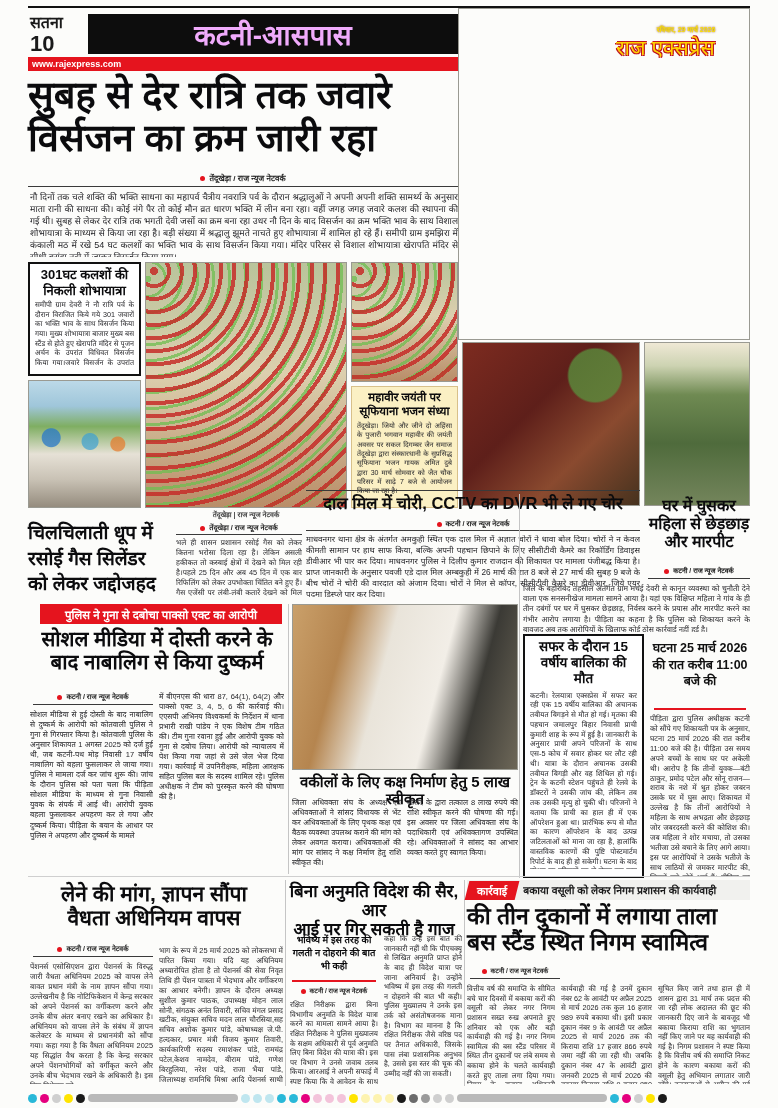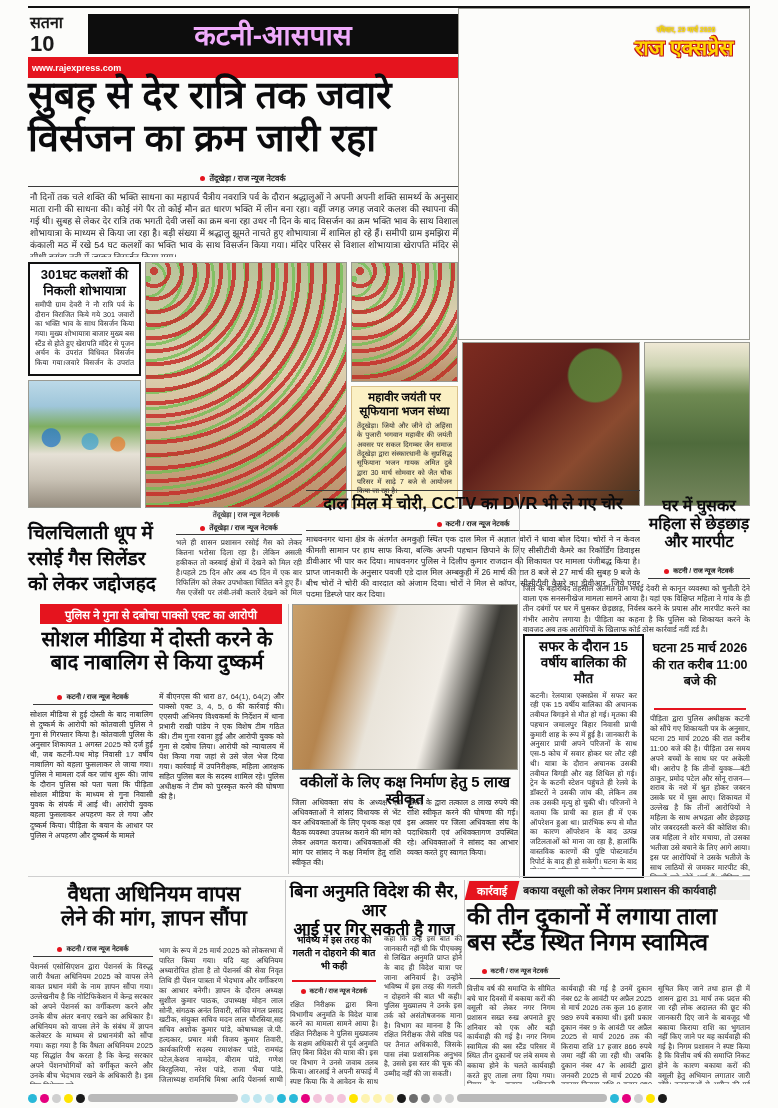--- a/index.html
+++ b/index.html
@@ -53,27 +53,27 @@
 
   <div class="abs" style="left:28px;top:6px;width:722px;height:2px;background:#111;"></div>
 
   <div class="abs" style="left:30px;top:11px;width:58px;">
     <div style="font-size:16px;font-weight:bold;">सतना</div>
     <div style="font-size:22px;font-weight:bold;line-height:1;">10</div>
   </div>
   <div class="abs" style="left:88px;top:14px;width:370px;height:40px;background:#0d0d0d;display:flex;align-items:center;justify-content:center;">
     <span style="color:#f0abfc;font-size:28px;font-weight:bold;">कटनी-आसपास</span>
   </div>
-  <div class="abs" style="left:28px;top:57px;width:430px;height:21px;background:#e5141e;display:flex;align-items:center;">
+  <div class="abs" style="left:28px;top:57px;width:430px;height:14px;background:#e5141e;display:flex;align-items:center;">
     <span style="color:#fff;font-size:9px;font-weight:bold;padding-left:4px;">www.rajexpress.com</span>
   </div>
 
   <div class="photo ph-main" style="left:458px;top:8px;width:292px;height:332px;"></div>
   <div class="abs" style="left:622px;top:25px;width:128px;text-align:center;font-size:7px;font-weight:bold;color:#ffe400;text-shadow:0 0 2px #6b2a00;">रविवार, 29 मार्च 2026</div>
-  <div class="abs" style="left:616px;top:33px;width:136px;text-align:center;font-size:21px;font-weight:bold;color:#ffd400;text-shadow:1px 1px 0 #c0131b, -1px 1px 0 #c0131b, 1px -1px 0 #c0131b;">राज एक्सप्रेस</div>
+  <div class="abs" style="left:616px;top:33px;width:136px;text-align:left;font-size:21px;font-weight:normal;color:#ffd400;text-shadow:1px 1px 0 #c0131b, -1px 1px 0 #c0131b, 1px -1px 0 #c0131b;">राज एक्सप्रेस</div>
 
   <div class="abs headline" style="left:28px;top:74px;width:430px;font-size:38px;">
     <div>सुबह से देर रात्रि तक जवारे</div>
     <div>विर्सजन का क्रम जारी रहा</div>
   </div>
   <div class="abs byline" style="left:28px;top:172px;width:430px;">
     <span class="dot"></span><span>तेंदूखेड़ा / राज न्यूज नेटवर्क</span>
   </div>
   <div class="rule" style="left:28px;top:186px;width:430px;"></div>
   <div class="abs just" style="left:30px;top:191px;width:428px;height:66px;font-size:9px;">नौ दिनों तक चले शक्ति की भक्ति साधना का महापर्व चैत्रीय नवरात्रि पर्व के दौरान श्रद्धालुओं ने अपनी अपनी शक्ति सामर्थ्य के अनुसार माता रानी की साधना की। कोई नंगे पैर तो कोई मौन व्रत धारण भक्ति में लीन बना रहा। वहीं जगह जगह जवारे कलश की स्थापना की गई थी। सुबह से लेकर देर रात्रि तक भगती देवी जसों का क्रम बना रहा उधर नौ दिन के बाद विसर्जन का क्रम भक्ति भाव के साथ विशाल शोभायात्रा के माध्यम से किया जा रहा है। बड़ी संख्या में श्रद्धालु झूमते नाचते हुए शोभायात्रा में शामिल हो रहे हैं। समीपी ग्राम इमझिरा में कंकाली मठ में रखे 54 घट कलशों का भक्ति भाव के साथ विसर्जन किया गया। मंदिर परिसर से विशाल शोभायात्रा खेरापति मंदिर से सीधी बरांझ नदी में जाकर विसर्जन किया गया।</div>
@@ -146,22 +146,22 @@
 
   <div class="vrule" style="left:288px;top:604px;height:270px;"></div>
   <div class="photo ph-men" style="left:292px;top:604px;width:226px;height:166px;"></div>
   <div class="abs headline" style="left:292px;top:774px;width:226px;text-align:center;font-size:15px;">वकीलों के लिए कक्ष निर्माण हेतु 5 लाख स्वीकृत</div>
   <div class="abs just" style="left:292px;top:798px;width:109px;height:74px;font-size:7.5px;">जिला अधिवक्ता संघ के अध्यक्ष एवं अधिवक्ताओं ने सांसद विधायक से भेंट कर अधिवक्ताओं के लिए पृथक कक्ष एवं बैठक व्यवस्था उपलब्ध कराने की मांग को लेकर अवगत कराया। अधिवक्ताओं की मांग पर सांसद ने कक्ष निर्माण हेतु राशि स्वीकृत की।</div>
   <div class="abs just" style="left:407px;top:798px;width:111px;height:74px;font-size:7.5px;">सांसद के द्वारा तत्काल 8 लाख रुपये की राशि स्वीकृत करने की घोषणा की गई। इस अवसर पर जिला अधिवक्ता संघ के पदाधिकारी एवं अधिवक्तागण उपस्थित रहे। अधिवक्ताओं ने सांसद का आभार व्यक्त करते हुए स्वागत किया।</div>
 
   <div class="rule" style="left:28px;top:876px;width:722px;background:#cfcfcf;"></div>
 
   <div class="abs headline" style="left:28px;top:882px;width:252px;text-align:center;font-size:21px;">
+    <div>लेने की मांग, ज्ञापन सौंपा</div>
     <div>वैधता अधिनियम वापस</div>
-    <div>लेने की मांग, ज्ञापन सौंपा</div>
   </div>
   <div class="abs byline" style="left:33px;top:944px;width:120px;font-size:7px;">
     <span class="dot"></span><span>कटनी / राज न्यूज नेटवर्क</span>
   </div>
   <div class="rule" style="left:33px;top:956px;width:120px;"></div>
   <div class="abs just" style="left:30px;top:962px;width:123px;height:122px;font-size:7.4px;">पेंशनर्स एसोसिएशन द्वारा पेंशनर्स के विरुद्ध जारी वैधता अधिनियम 2025 को वापस लेने बावत प्रधान मंत्री के नाम ज्ञापन सौंपा गया। उल्लेखनीय है कि नोटिफिकेशन में केन्द्र सरकार को अपने पेंशनर्स का वर्गीकरण करने और उनके बीच अंतर बनाए रखने का अधिकार है। अधिनियम को वापस लेने के संबंध में ज्ञापन कलेक्टर के माध्यम से प्रधानमंत्री को सौंपा गया। कहा गया है कि वैधता अधिनियम 2025 यह सिद्धांत वैध करता है कि केन्द्र सरकार अपने पेंशनभोगियों को वर्गीकृत करने और उनके बीच भेदभाव रखने के अधिकारी है। इस वित्त विधेयक को</div>
   <div class="abs just" style="left:159px;top:946px;width:124px;height:138px;font-size:7.4px;">भाग के रूप में 25 मार्च 2025 को लोकसभा में पारित किया गया। यदि यह अधिनियम अध्यारोपित होता है तो पेंशनर्स की सेवा निवृत तिथि ही पेंशन पात्रता में भेदभाव और वर्गीकरण का आधार बनेगी। ज्ञापन के दौरान अध्यक्ष सुशील कुमार पाठक, उपाध्यक्ष मोहन लाल सोनी, संगठक अनंत तिवारी, सचिव मंगल प्रसाद खटीक, संयुक्त सचिव मदन लाल चौरसिया,सह सचिव अशोक कुमार पांडे, कोषाध्यक्ष जे.पी. हल्दकार, प्रचार मंत्री विजय कुमार तिवारी, कार्यकारिणी सदस्य रमाशंकर पांडे, रामचंद्र पटेल,केशव नामदेव, बीराम पांडे, गणेश बिरहुलिया, नरेश पांडे, राजा भैया पांडे, जिलाध्यक्ष रामनिधि मिश्रा आदि पेंशनर्स साथी उपस्थित रहे।</div>
 
   <div class="vrule" style="left:285px;top:880px;height:206px;"></div>
   <div class="abs headline" style="left:288px;top:882px;width:172px;text-align:center;font-size:17px;">

